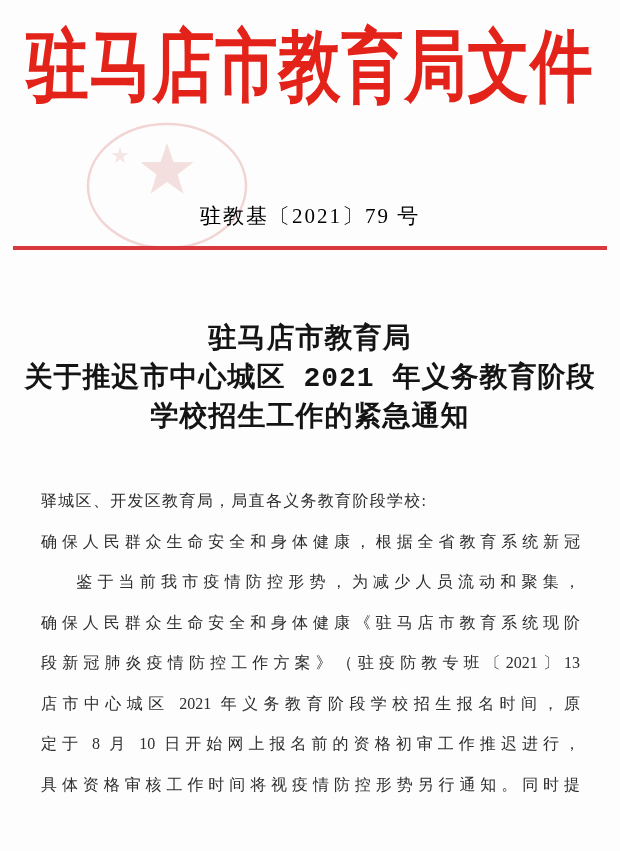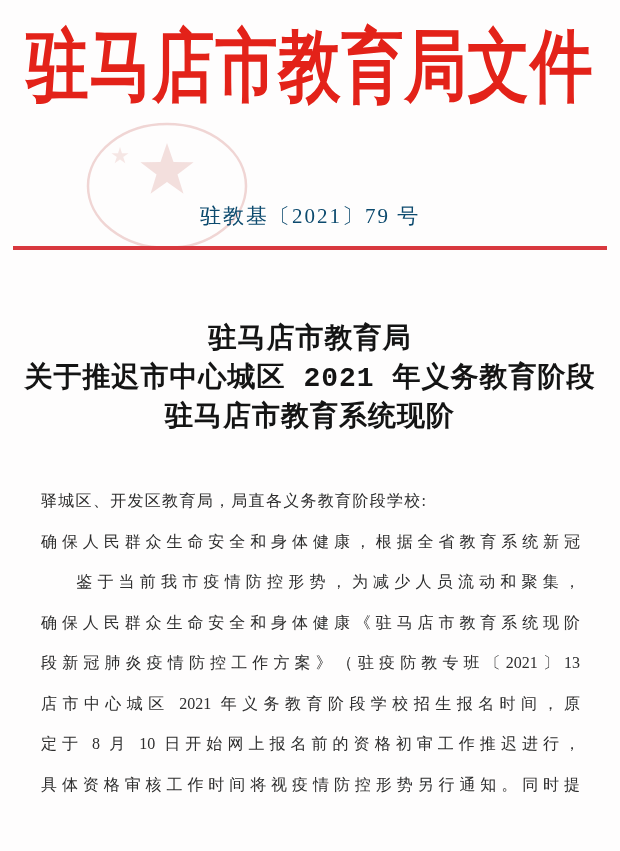--- a/index.html
+++ b/index.html
@@ -57,28 +57,28 @@
     <ellipse cx="87" cy="70" rx="79" ry="62" fill="none" stroke="currentColor" stroke-width="2.5" stroke-opacity="0.6"></ellipse>
     <path d="M87,27 L93.5,46.1 L113.6,46.3 L97.5,58.4 L103.5,77.7 L87,66 L70.5,77.7 L76.5,58.4 L60.4,46.3 L80.5,46.1 Z" fill="currentColor" fill-opacity="0.45"></path>
     <path id="small-star" d="M0,-1 L0.22,-0.31 L0.95,-0.31 L0.36,0.12 L0.59,0.81 L0,0.38 L-0.59,0.81 L-0.36,0.12 L-0.95,-0.31 L-0.22,-0.31 Z" fill="currentColor" fill-opacity="0.35" transform="translate(40,40) scale(9)"></path>
     <use href="#small-star" transform="translate(120,22) scale(8)" opacity="0.8"></use>
     <use href="#small-star" transform="translate(30,85) scale(8)" opacity="0.8"></use>
     <use href="#small-star" transform="translate(125,95) scale(9)" opacity="0.7"></use>
     <use href="#small-star" transform="translate(65,110) scale(8)" opacity="0.7"></use>
     <use href="#small-star" transform="translate(95,122) scale(7)" opacity="0.6"></use>
   </svg>
 
-  <div class="doc-number" style="color: #0c4a6e;">驻教基〔2021〕79 号</div>
+  <div class="doc-number" style="color: #000000;">驻教基〔2021〕79 号</div>
 
   <div class="red-line" style="background: rgb(216, 56, 62);"></div>
 
   <div class="title-block" style="color: rgb(20, 20, 20); font-family: Liberation Mono, monospace;">
     <div>驻马店市教育局</div>
     <div>关于推迟市中心城区 2021 年义务教育阶段</div>
-    <div>驻马店市教育系统现阶</div>
+    <div>学校招生工作的紧急通知</div>
   </div>
 
   <div class="body-block" style="color: rgb(46, 46, 46);">
     <div class="salutation">驿城区、开发区教育局，局直各义务教育阶段学校:</div>
     <div class="body-line">确保人民群众生命安全和身体健康，根据全省教育系统新冠</div>
     <div class="body-line indent">鉴于当前我市疫情防控形势，为减少人员流动和聚集，</div>
     <div class="body-line">确保人民群众生命安全和身体健康《驻马店市教育系统现阶</div>
     <div class="body-line">段新冠肺炎疫情防控工作方案》（驻疫防教专班〔2021〕13</div>
     <div class="body-line">店市中心城区 2021 年义务教育阶段学校招生报名时间，原</div>
     <div class="body-line">定于 8 月 10 日开始网上报名前的资格初审工作推迟进行，</div>

